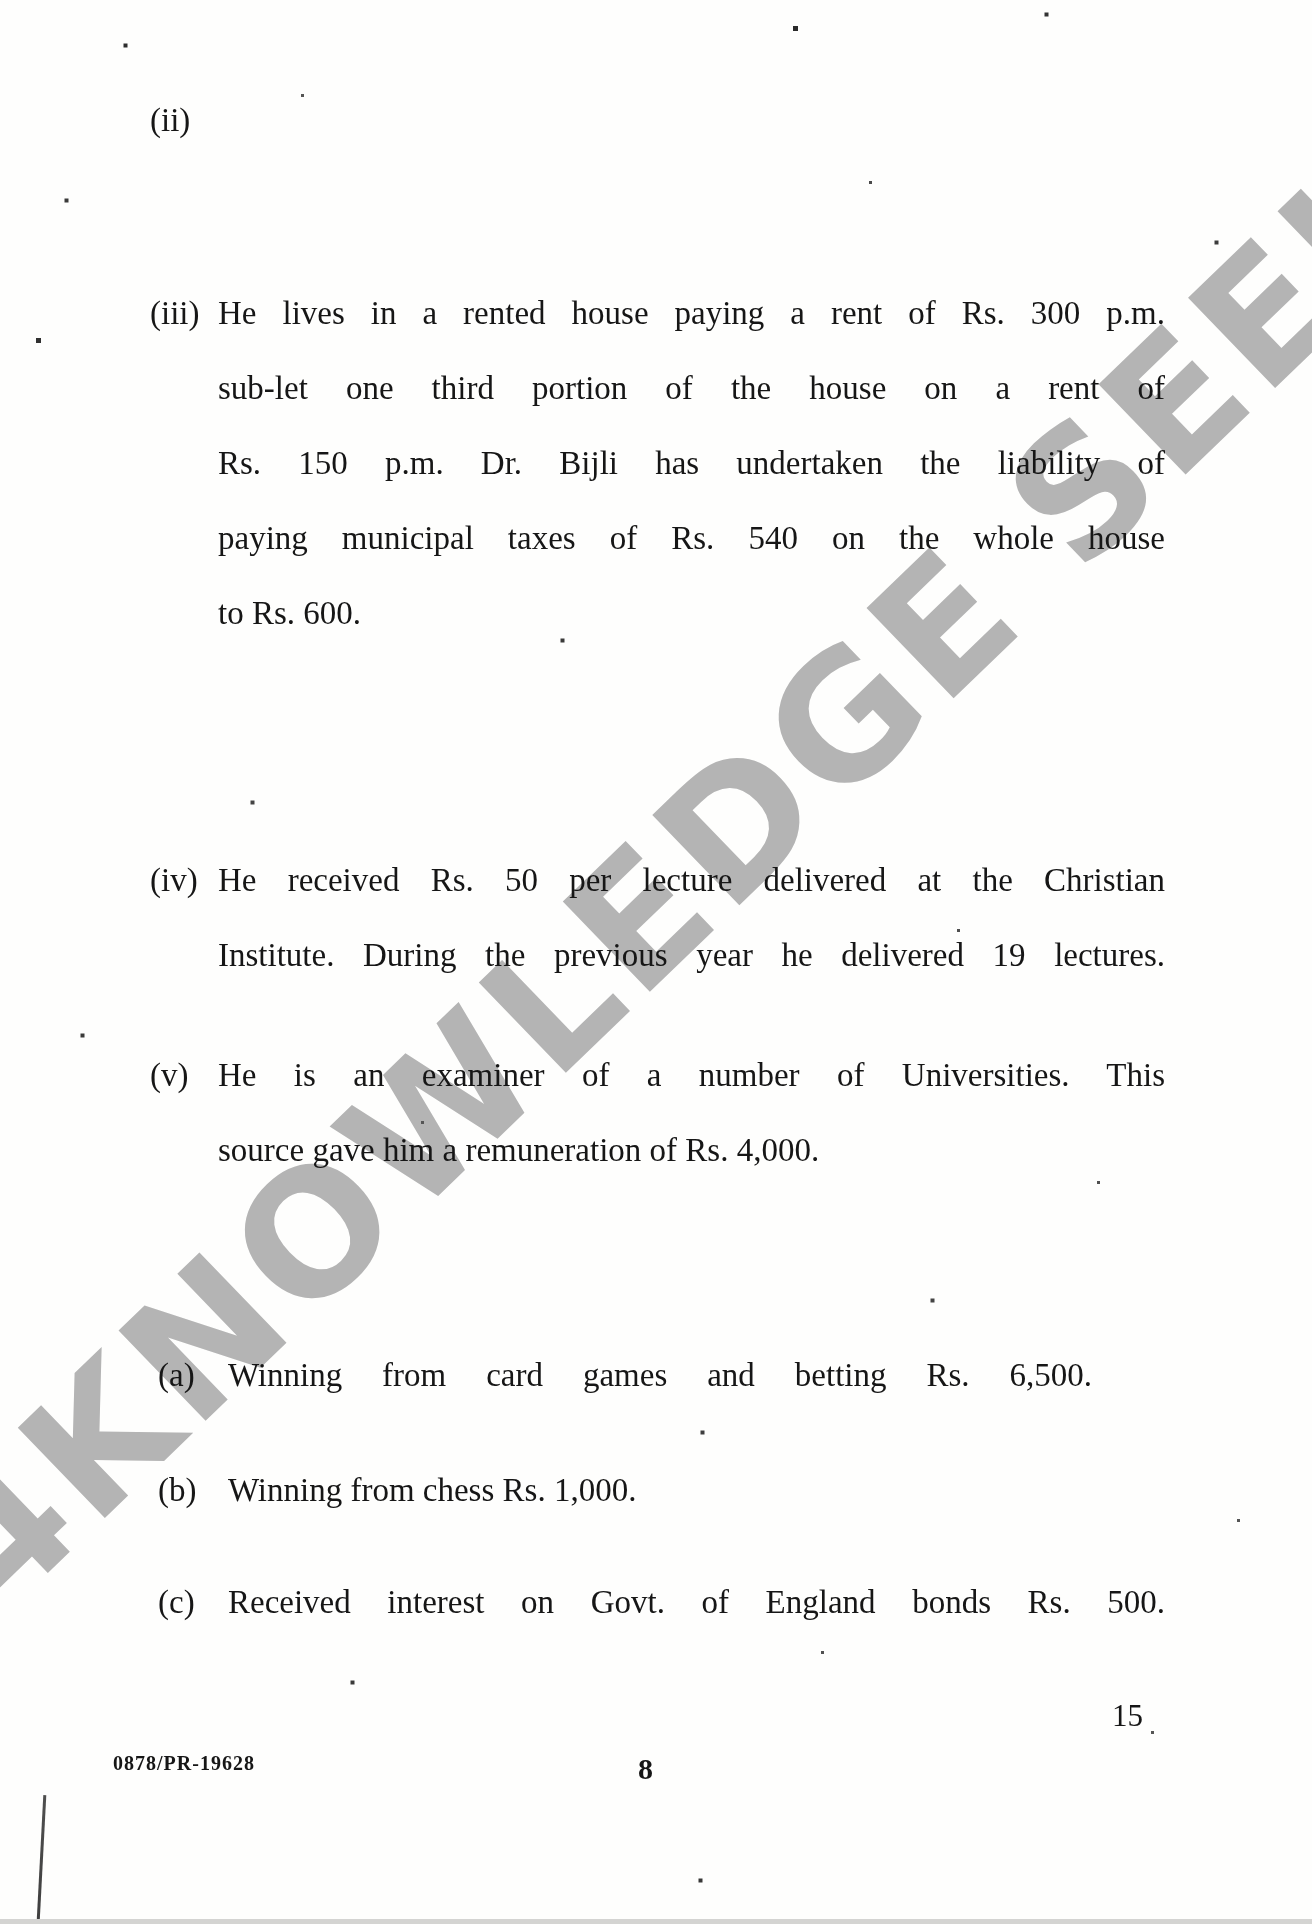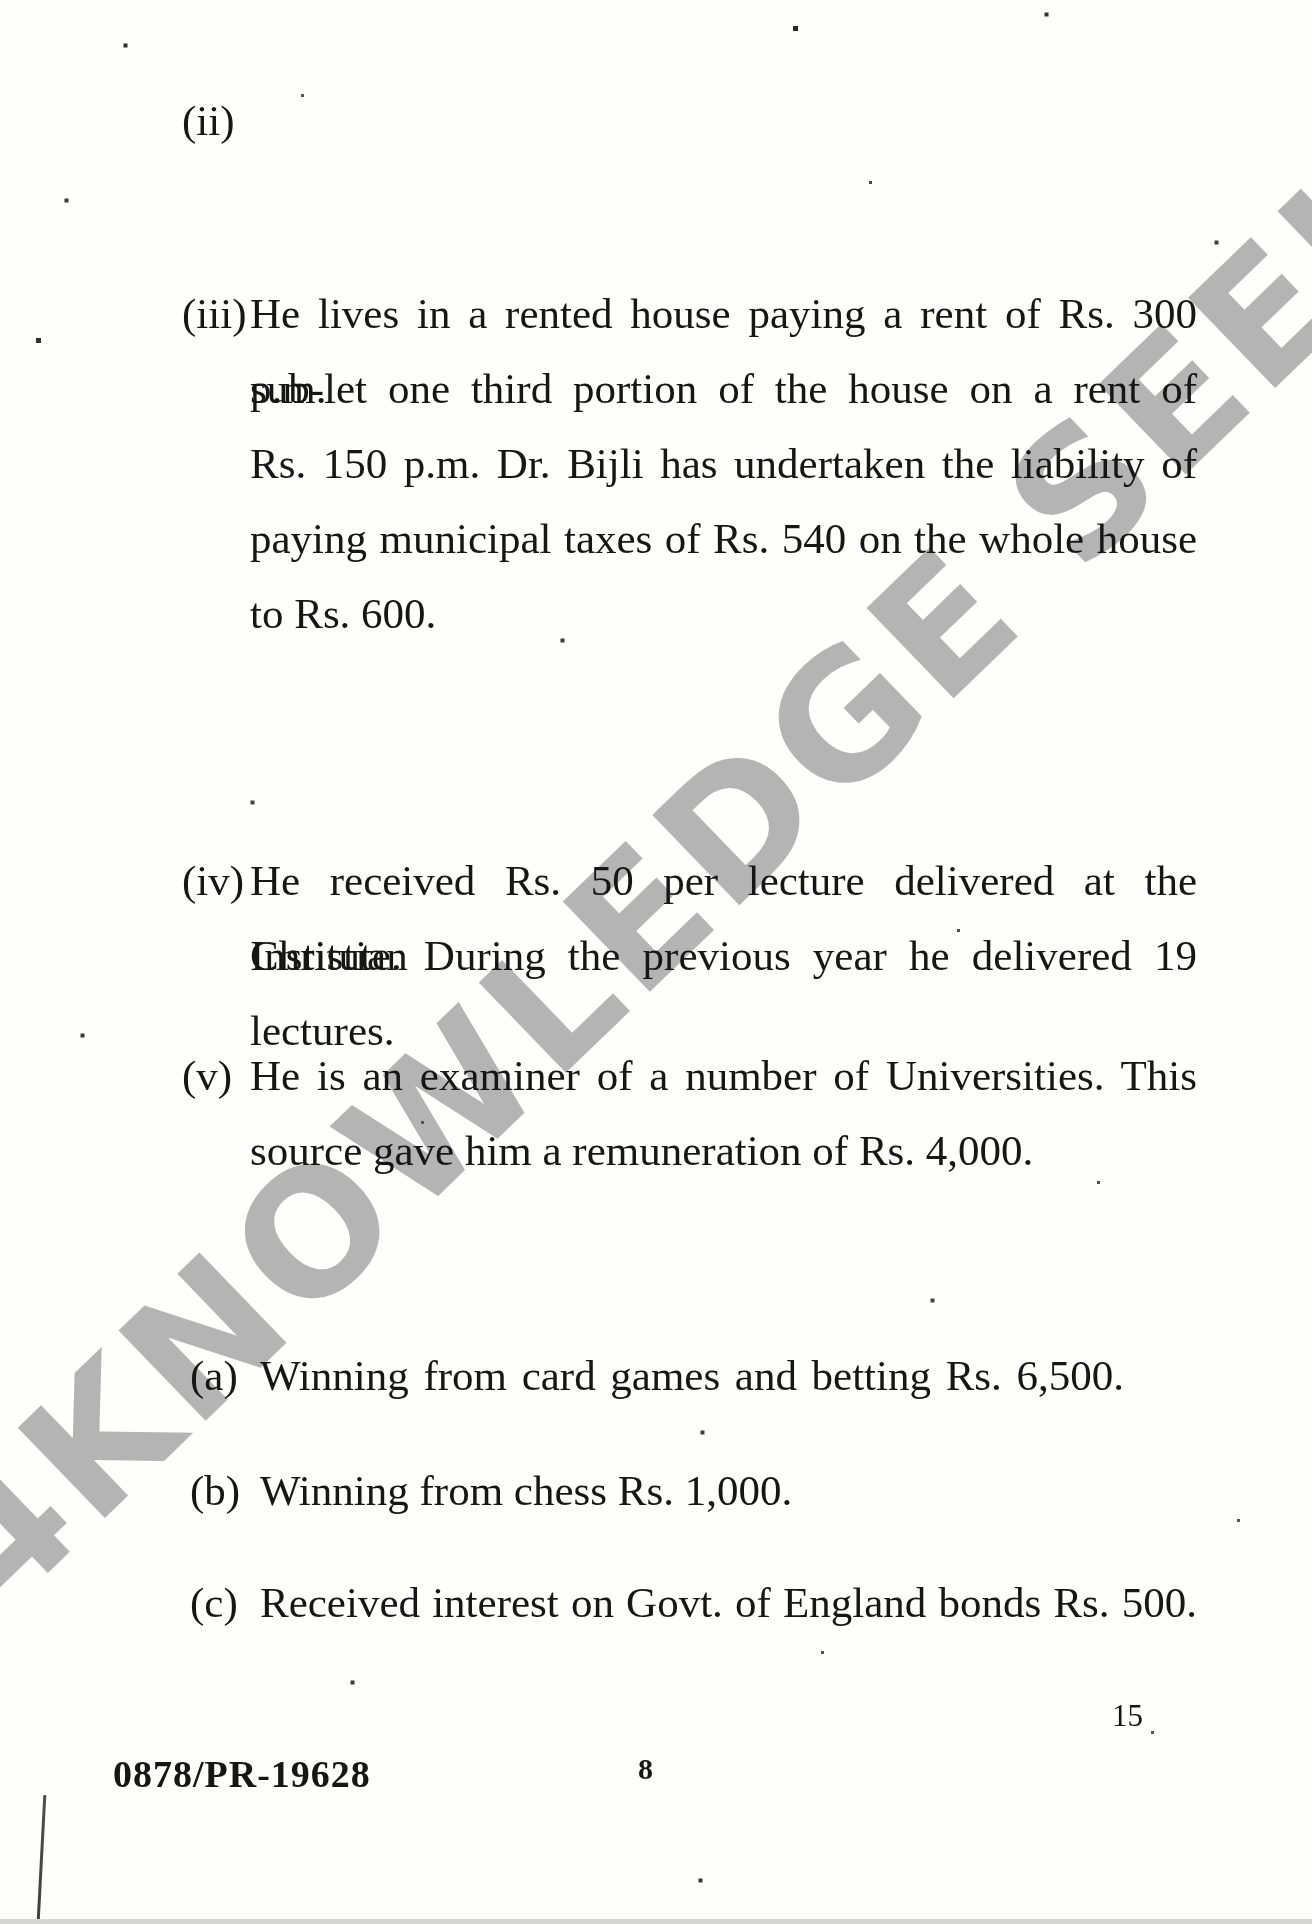--- a/index.html
+++ b/index.html
@@ -25,22 +25,21 @@
     white-space:nowrap;
     z-index:1;
     user-select:none;
   }
   .content-layer{position:absolute;inset:0;z-index:2;}
   .para{
     position:absolute;
     left:150px;
     width:1015px;
     display:flex;
-    font-size:43px;
-    margin-left:32px;
+    font-size:33px;
   }
   .para .label{
     flex:none;
     width:68px;
     line-height:75px;
     height:75px;
   }
   .para .body{flex:none;width:947px;}
   .sub .label{width:70px;}
   .sub .body{width:937px;}
@@ -62,21 +61,21 @@
     line-height:75px;height:75px;
   }
   .marks{
     position:absolute;
     left:1112px;top:1698px;
     font-size:31px;
   }
   .footer-code{
     position:absolute;
     left:113px;top:1752px;
-    font-size:38px;
+    font-size:20px;
     font-weight:bold;
     letter-spacing:1px;
   }
   .footer-page{
     position:absolute;
     left:638px;top:1752px;
     font-size:30px;
     font-weight:bold;
   }
   

